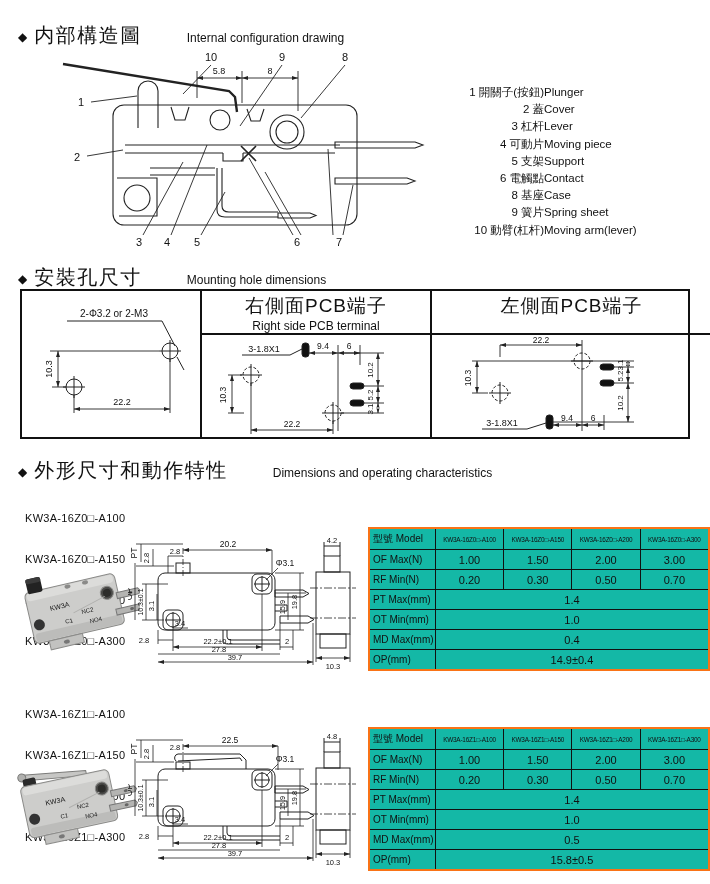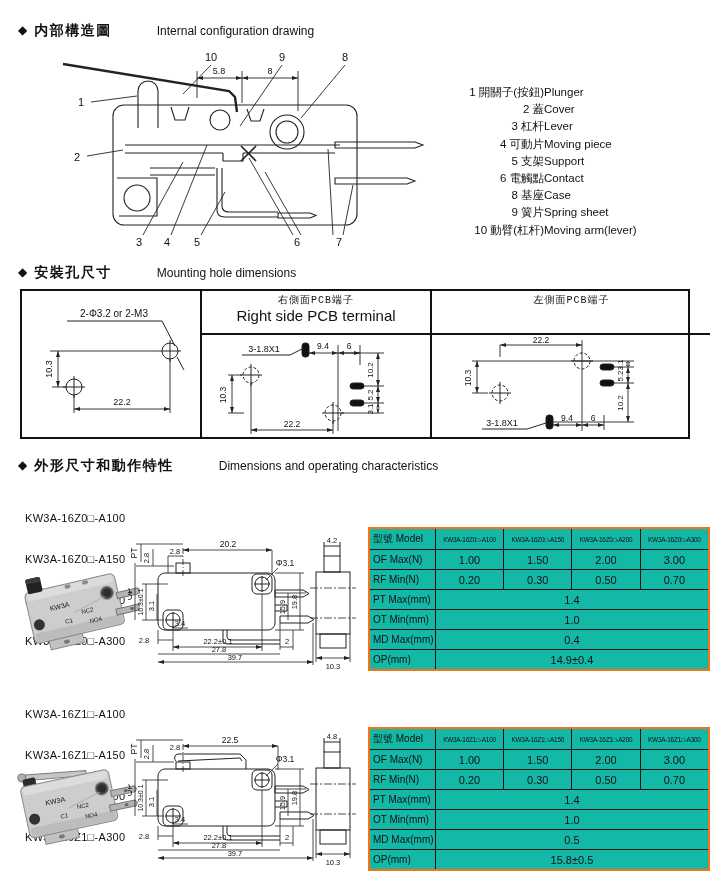--- a/index.html
+++ b/index.html
@@ -1,36 +1,36 @@
 <!DOCTYPE html>
 <html><head>
 <meta charset="utf-8">
 <style>
   html,body{margin:0;padding:0;background:#fff;}
   body{width:710px;height:884px;font-family:"Liberation Sans","DejaVu Sans",sans-serif;color:#111;}
   .page{position:relative;width:710px;height:884px;background:#ffffff;overflow:hidden;}
   .abs{position:absolute;}
   .sec-title{position:absolute;display:flex;align-items:baseline;gap:7px;white-space:nowrap;}
   .sec-title .diamond{font-size:12px;transform:translateY(-1px);}
-  .sec-title .zh{font-weight:bold;font-size:14px;letter-spacing:1.5px;}
+  .sec-title .zh{font-weight:normal;font-size:20px;letter-spacing:1.5px;}
   .sec-title .en{font-size:12px;margin-left:38px;}
   
   .parts{position:absolute;left:436px;top:84px;font-size:11.5px;line-height:17.2px;text-align:right;}
   .part-row{display:flex;}
   .part-zh{width:108px;white-space:nowrap;}
   .part-en{white-space:nowrap;}
   
   .mount-frame{position:absolute;left:20px;top:289px;width:666px;height:146px;border:2px solid #111;background:#fff;}
   .mcol{position:absolute;top:0;height:146px;}
   .mcol1{left:0;width:178px;border-right:2px solid #111;}
   .mcol2{left:180px;width:228px;border-right:2px solid #111;}
   .mcol3{left:410px;width:279px;}
   .mhead{height:40px;border-bottom:2px solid #111;text-align:center;padding-top:2px;box-sizing:content-box;}
-  .mhead .zh{font-size:10px;letter-spacing:1px;font-family:Liberation Mono, monospace;}
-  .mhead .en{font-size:15px;}
+  .mhead .zh{font-size:19px;letter-spacing:1px;}
+  .mhead .en{font-size:12px;}
   
   .models{position:absolute;left:25px;font-size:11px;line-height:13.6px;letter-spacing:.3px;white-space:pre;}
   
   table.spec{border-collapse:collapse;table-layout:fixed;border:2px solid #f97316;position:absolute;background:#14b8a6;}
   .spec td{border:1px solid #111;height:19px;text-align:center;font-size:11px;padding:0;overflow:hidden;white-space:nowrap;}
   .spec tr.hdr td{height:20px;}
   .spec td.lbl{text-align:left;padding-left:3px;font-size:10px;width:62px;}
   .spec td.mdl{font-size:6.4px;width:69px;letter-spacing:-.2px;}
   svg text{fill:#111;}
 </style>

